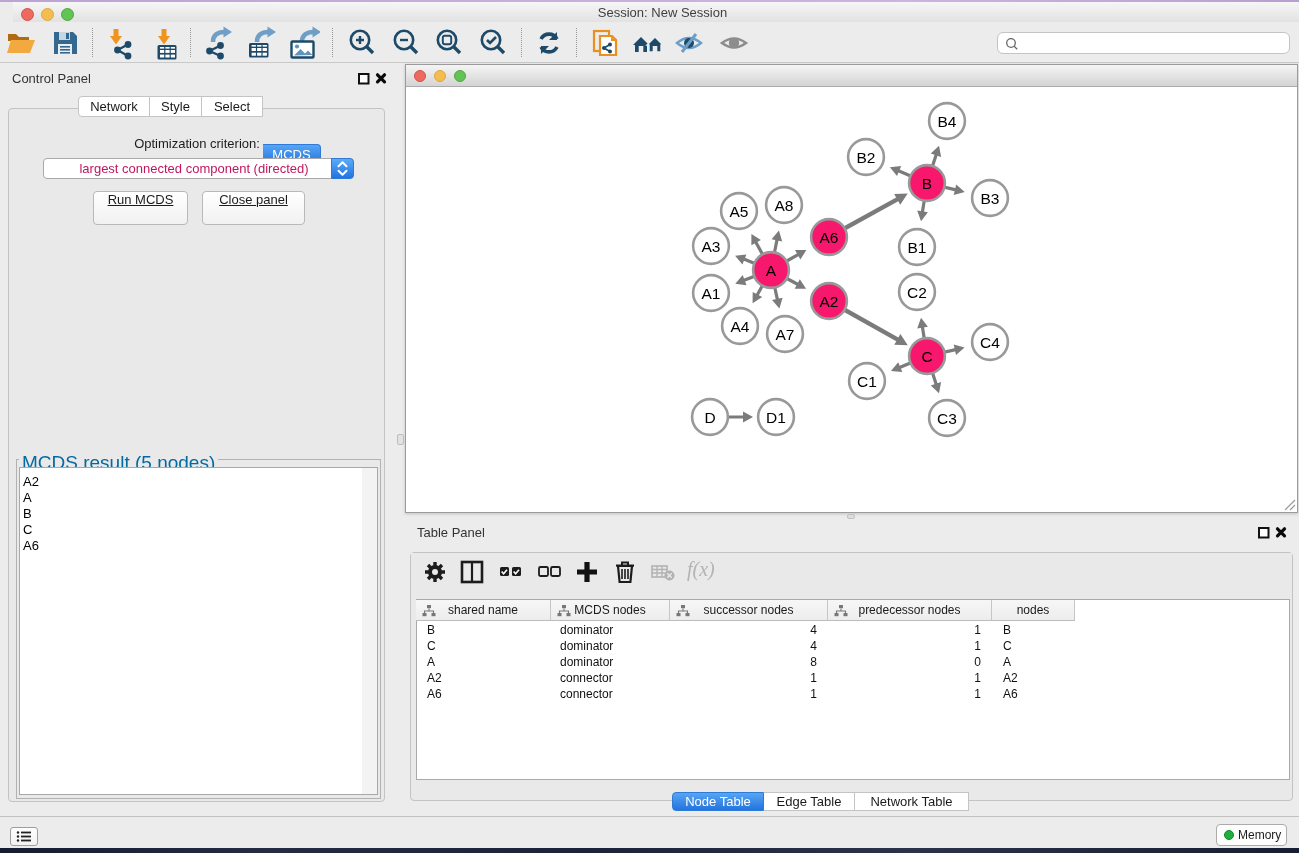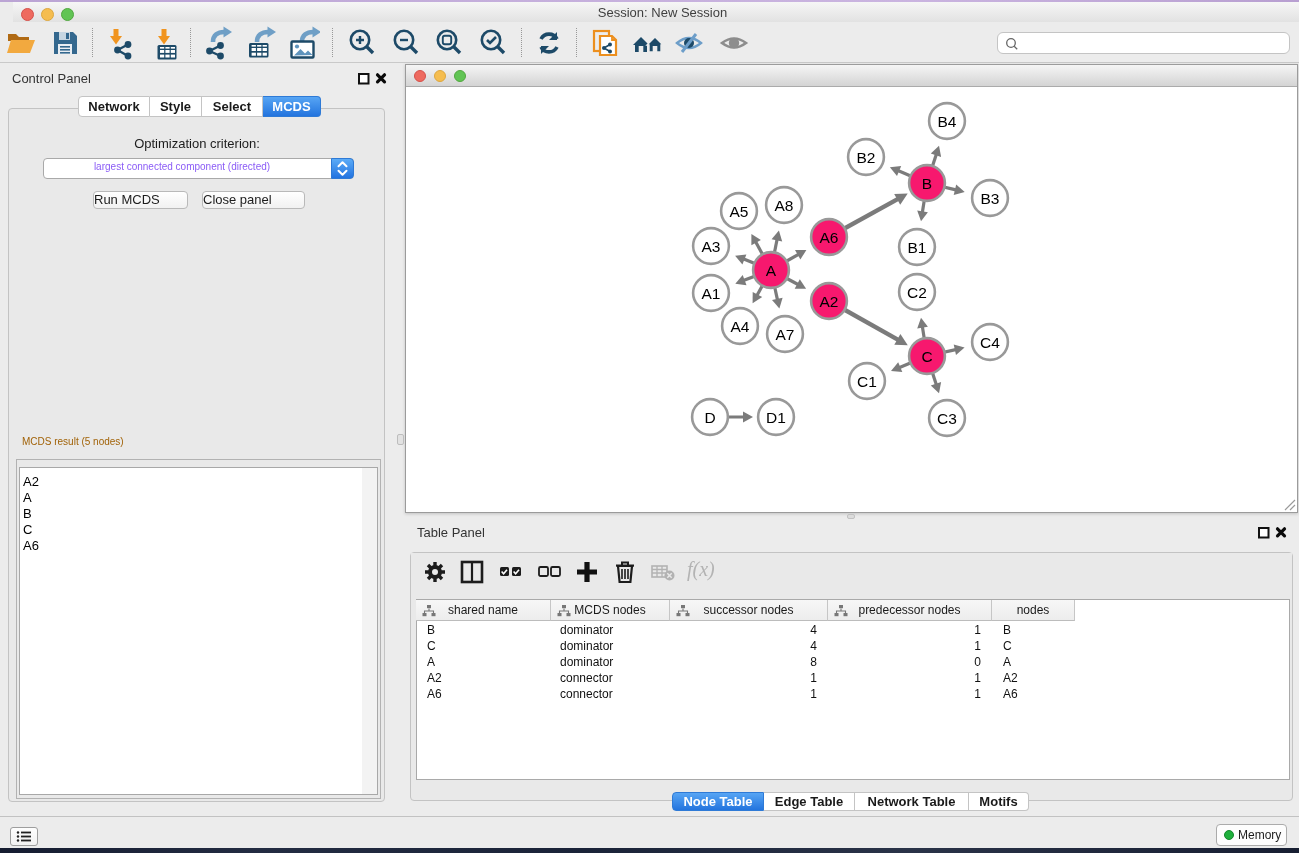--- a/index.html
+++ b/index.html
@@ -26,40 +26,40 @@
 .tsep { position:absolute; top:6px; height:29px; width:0px; border-left:1px dotted #989898; }
 .ticon { position:absolute; top:4px; }
 #searchbox { position:absolute; left:997px; top:10px; width:293px; height:22px;
   background:#fff; border:1px solid #c4c4c4; border-radius:6px; }
 
 
 #cp-title { left:12px; top:71px; font-size:13px; color:#333; }
 #cp-btns { left:356px; top:72px; }
 #cp-content { left:8px; top:108px; width:377px; height:694px;
   border:1px solid #c3c3c3; border-radius:4px; background:#e9e9e9; }
-.tabrow { position:absolute; display:flex;font-weight:bold; }
+.tabrow { position:absolute; display:flex; }
 .tab { white-space:nowrap; height:21px; background:#fff; border:1px solid #c4c4c4; border-left:none;
   font-size:13px; color:#1a1a1a; text-align:center; line-height:20px; padding:0 14px; }
 .tab.first { border-left:1px solid #c4c4c4; border-radius:4px 0 0 4px; }
-.tab.last { border-radius:0 4px 4px 0; }
+.tab.last { border-radius:0 4px 4px 0;margin-top:48px; }
 .tab.sel { background:linear-gradient(#57a5f4,#2374de); color:#fff; border-color:#2e7ad6; }
 #cp-tabs { left:78px; top:96px; }
 #opt-label { left:9px; top:136px; width:376px; text-align:center; font-size:13px; color:#1c1c1c; }
 #dropdown { left:43px; top:158px; width:311px; height:21px; background:#fff;
   border:1px solid #a9a9a9; border-radius:4px; }
-#dropdown .dtext { position:absolute; left:0; top:2px; width:276px; text-align:center;
-  font-size:10px; color:#8b5cf6; }
+#dropdown .dtext { position:absolute; left:12px; top:2px; width:276px; text-align:center;
+  font-size:13px; color:#be185d; }
 #dropdown .stepper { position:absolute; right:-1px; top:-1px; width:23px; height:21px;
   border-radius:0 4px 4px 0; background:linear-gradient(#5babf7,#2273e0);
   border:1px solid #2e7ad6; }
-.btn { position:absolute; height:18px; background:linear-gradient(#ffffff,#f1f1f1);
+.btn { position:absolute; height:34px; background:linear-gradient(#ffffff,#f1f1f1);
   border:1px solid #b9b9b9; border-radius:4px; font-size:13px; color:#1c1c1c;
-  text-align:left; line-height:16px; }
+  text-align:center; line-height:16px;text-decoration:underline; }
 #groupbox { left:16px; top:459px; width:365px; height:340px; border:1px solid #b2b2b2; }
-#grouplabel { left:19px; top:436px; font-size:10px; color:#a16207; background:#e9e9e9; padding:0 3px; }
+#grouplabel { left:19px; top:452px; font-size:19px; color:#0369a1; background:#e9e9e9; padding:0 3px; }
 #mcdslist { left:19px; top:467px; width:359px; height:328px; background:#fff;
   border:1px solid #a8a8a8; font-size:13px; color:#000; padding-top:6px; }
 #mcdslist .row { padding-left:3px; height:16px; line-height:16px; }
 #mcdstrack { left:362px; top:468px; width:15px; height:326px; background:#f3f3f3; }
 
 
 #netwin { left:405px; top:64px; width:893px; height:449px; background:#fff;
   border:1px solid #9b9b9b; box-shadow:0 1px 3px rgba(0,0,0,0.18); }
 #net-titlebar { position:absolute; left:0; top:0; width:100%; height:22px;
   background:linear-gradient(#f5f5f5,#d4d4d4); border-bottom:1px solid #ababab; }

